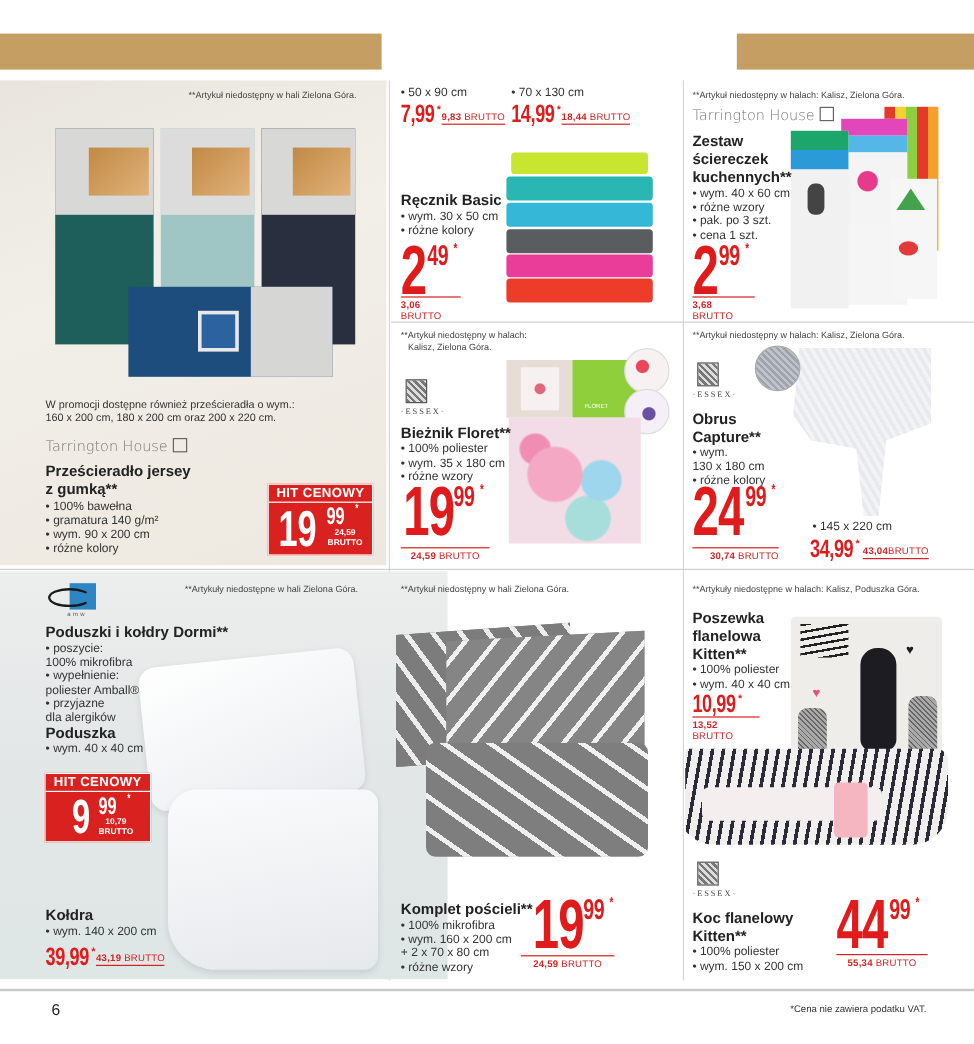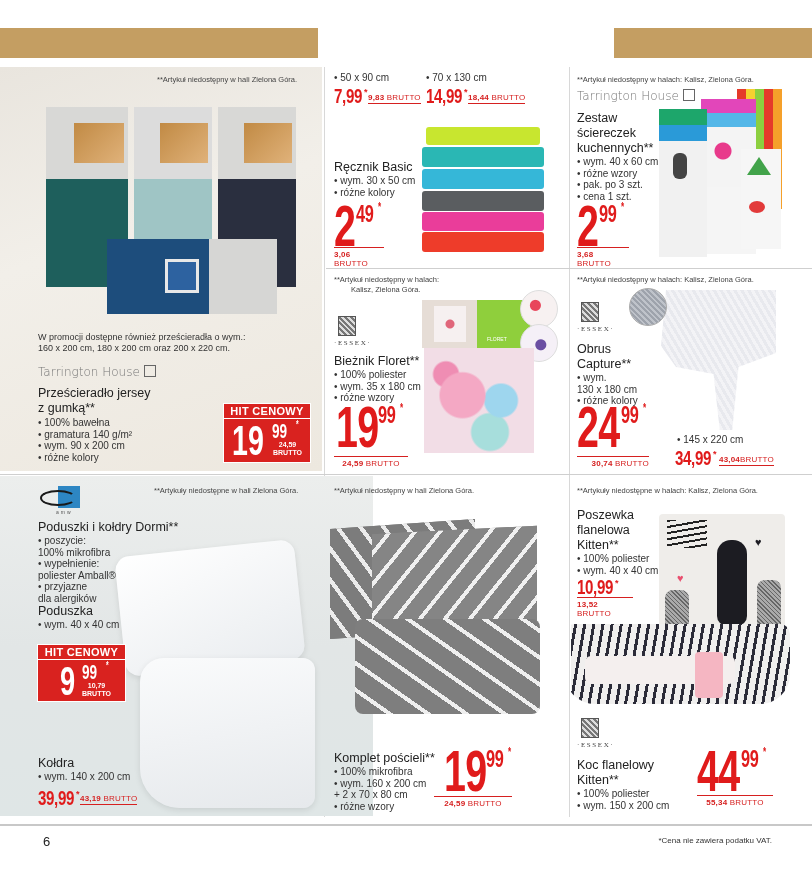--- a/index.html
+++ b/index.html
@@ -11,21 +11,21 @@
   .header .bar { position: absolute; top: 0; height: 30px; background: #c49e62; }
   .header .bar.left { left: 0; width: 318px; }
   .header .bar.right { left: 614px; width: 198px; }
   .header .title { position: absolute; left: 330px; top: -4px; font-size: 31px; color: #b3915a; letter-spacing: 0.2px; font-family: "DejaVu Sans", sans-serif; font-weight: 300; }
 
   .cell { position: absolute; overflow: hidden; }
   .divider-h { position: absolute; height: 1px; background: #cfcfcf; }
   .divider-v { position: absolute; width: 1px; background: #d8d8d8; }
 
   .note { position: absolute; font-size: 7.5px; color: #444; white-space: nowrap; }
-  .pname { font-weight: normal; font-size: 12.5px; color: #222; line-height: 15px; }
+  .pname { font-weight: bold; font-size: 12.5px; color: #222; line-height: 15px; }
   .feat { font-size: 10px; color: #333; line-height: 11.5px; }
   .brutto { font-size: 8px; color: #d62020; letter-spacing: 0.2px; }
   .brutto b { font-weight: bold; }
   .brutto-line { border-top: 1.5px solid #d62020; padding-top: 2px; }
   .price-big { color: #e01b1b; font-family: "Liberation Sans Narrow", "Liberation Sans", sans-serif; font-weight: bold; line-height: 1; position: absolute; transform: scaleX(0.68); transform-origin: left top; letter-spacing: -1px; }
   .price-sup { color: #e01b1b; font-weight: bold; position: absolute; transform: scaleX(0.68); transform-origin: left top; letter-spacing: -0.5px; }
   .price-inline { color: #e01b1b; font-weight: bold; font-size: 21px; display: inline-block; transform: scaleX(0.72); transform-origin: left center; letter-spacing: -0.5px; }
   .star { color: #e01b1b; font-size: 9px; font-weight: bold; }
   .brand-th { position: absolute; font-size: 12px; color: #777; font-family: "DejaVu Sans", sans-serif; font-weight: 300; }
   .brand-th .box { display: inline-block; width: 12px; height: 12px; border: 1.5px solid #666; vertical-align: -1px; margin-left: 4px; position: relative; }
@@ -174,21 +174,21 @@
   <div class="price-sup" style="left:28px;top:133px;font-size:24px;">99</div>
   <div class="price-sup" style="left:50px;top:133px;font-size:12px;">*</div>
   <div class="brutto brutto-line" style="position:absolute;left:6px;top:180px;width:52px;"><b>3,68</b> <span>BRUTTO</span></div>
 </div>
 
 <div class="divider-h" style="left:326px;top:268px;width:486px;"></div>
 
 <div class="cell" style="left:326px;top:270px;width:242px;height:200px;">
   <div class="note" style="left:8px;top:5px;line-height:10px;">
     <div>**Artykuł niedostępny w halach:</div>
-    <div style="padding-left:6px;margin-left:11px;">Kalisz, Zielona Góra.</div>
+    <div style="padding-left:6px;">Kalisz, Zielona Góra.</div>
   </div>
   <div class="essex-logo" style="left:8px;top:46px;">
     <div class="emb"></div>
     <div class="word">·<span>ESSEX</span>·</div>
   </div>
   <div class="img" style="left:96px;top:30px;width:135px;height:155px;">
     <div style="position:absolute;left:0;top:0;width:55px;height:48px;background:#e6ddd6;">
         <div style="margin:6px 0 0 12px;width:32px;height:36px;background:radial-gradient(circle,#e0667a 0 4px,transparent 5px),#f6f0f0;"></div>
       </div>
     <div style="position:absolute;left:55px;top:0;width:55px;height:48px;background:#8fcf3c;">
@@ -305,21 +305,21 @@
       <div>• różne wzory</div>
     </div>
   </div>
   <div class="price-big" style="left:118px;top:266px;font-size:58px;">19</div>
   <div class="price-sup" style="left:160px;top:269px;font-size:24px;">99</div>
   <div class="price-sup" style="left:182px;top:269px;font-size:12px;">*</div>
   <div class="brutto brutto-line" style="position:absolute;left:108px;top:320px;width:78px;text-align:center;"><b>24,59</b> <span>BRUTTO</span></div>
 </div>
 
 <div class="cell" style="left:571px;top:476px;width:241px;height:170px;">
-  <div class="note" style="left:6px;top:10px;">**Artykuły niedostępne w halach: Kalisz, Zielona Góra.</div>
+  <div class="note" style="left:6px;top:10px;">**Artykuły niedostępne w halach: Kalisz, Poduszka Góra.</div>
   <div class="img" style="left:88px;top:38px;width:126px;height:125px;">
     <div style="position:absolute;left:0;top:0;width:126px;height:125px;background:#efedea;border-radius:4px;"></div>
     <div style="position:absolute;left:8px;top:6px;width:40px;height:28px;background:repeating-linear-gradient(170deg,#222 0 2px,transparent 2px 6px);"></div>
     <div style="position:absolute;left:58px;top:26px;width:30px;height:86px;background:#1c1c22;border-radius:14px 14px 10px 10px;"></div>
     <div style="position:absolute;left:98px;top:66px;width:24px;height:54px;background:repeating-linear-gradient(45deg,#666 0 1px,#aaa 1px 3px);border-radius:8px;"></div>
     <div style="position:absolute;left:6px;top:76px;width:24px;height:42px;background:repeating-linear-gradient(45deg,#666 0 1px,#aaa 1px 3px);border-radius:8px;"></div>
     <div style="position:absolute;left:18px;top:58px;color:#e94f6f;font-size:11px;">♥</div>
     <div style="position:absolute;left:96px;top:22px;color:#1c1c22;font-size:11px;">♥</div>
   </div>
   <div style="position:absolute;left:6px;top:32px;">

